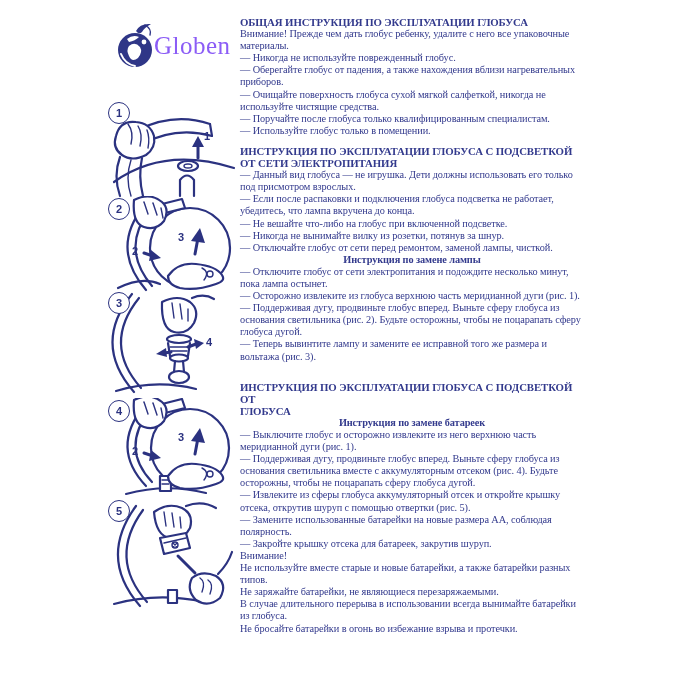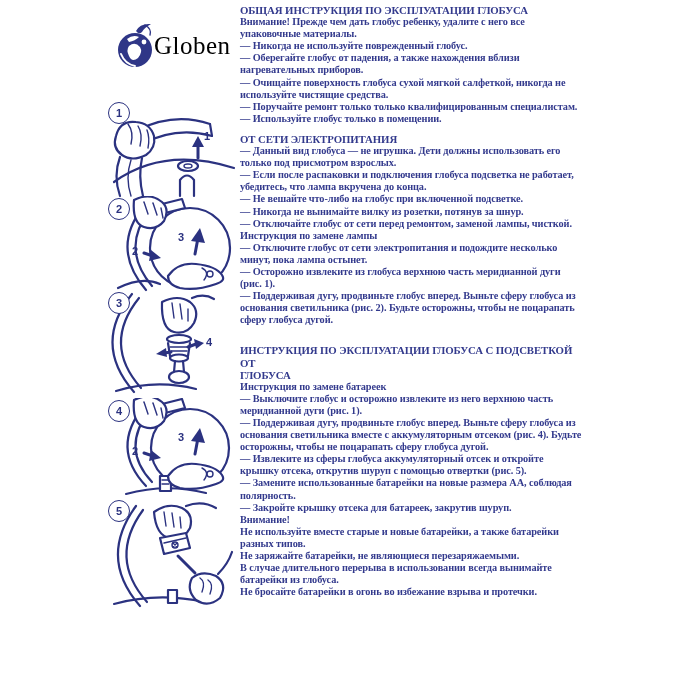--- a/index.html
+++ b/index.html
@@ -3,26 +3,26 @@
 <meta charset="utf-8">
 <style>
   html,body{margin:0;padding:0;background:#fff;}
   .page{
     position:relative;width:700px;height:700px;background:#ffffff;overflow:hidden;
     font-family:"Liberation Serif",serif;color:#333a8d;
   }
   
   .logo{position:absolute;left:114px;top:22px;display:flex;align-items:center;}
   .logo svg{display:block;}
-  .brand-word{font-family:"Liberation Serif",serif;font-size:25px;color:#000000;margin-left:-4px;letter-spacing:.5px;}
+  .brand-word{font-family:"Liberation Serif",serif;font-size:25px;color:#8b5cf6;margin-left:-4px;letter-spacing:.5px;}
   
-  .text-col{position:absolute;left:240px;top:4px;width:344px;font-size:10.3px;line-height:12.1px;letter-spacing:-0.1px;}
-  .text-col p{margin:0;font-weight:bold;}
+  .text-col{position:absolute;left:240px;top:16px;width:344px;font-size:10.3px;line-height:12.1px;letter-spacing:-0.1px;}
+  .text-col p{margin:0;}
   .sec-heading{font-weight:bold;font-size:10.8px;line-height:12.1px;}
-  .subheading{font-weight:bold;}
+  .subheading{font-weight:bold;text-align:center;}
   .sec{margin:0;}
   .sec.gap-sm{margin-top:8px;}
   .sec.gap-lg{margin-top:18px;}
   
   .fig{position:absolute;width:140px;}
   .fig svg{display:block;}
   .fig-num{
     position:absolute;left:10px;top:2px;width:20px;height:20px;border:1.6px solid #2b3280;
     border-radius:50%;text-align:center;line-height:20px;font-family:"Liberation Sans",sans-serif;
     font-size:11px;font-weight:bold;color:#2b3280;background:#fff;
@@ -182,35 +182,37 @@
   </div>
 
   <div class="text-col">
 
     <div class="sec">
       <div class="sec-heading">ОБЩАЯ ИНСТРУКЦИЯ ПО ЭКСПЛУАТАЦИИ ГЛОБУСА</div>
       <p>Внимание! Прежде чем дать глобус ребенку, удалите с него все упаковочные материалы.</p>
       <p>— Никогда не используйте поврежденный глобус.</p>
       <p>— Оберегайте глобус от падения, а также нахождения вблизи нагревательных приборов.</p>
       <p>— Очищайте поверхность глобуса сухой мягкой салфеткой, никогда не используйте чистящие средства.</p>
-      <p>— Поручайте ремонт только только квалифицированным специалистам.</p>
+      <p>— Поручайте после глобуса только квалифицированным специалистам.</p>
       <p>— Используйте глобус только в помещении.</p>
     </div>
 
     <div class="sec gap-sm">
+      <div class="sec-heading">ИНСТРУКЦИЯ ПО ЭКСПЛУАТАЦИИ ГЛОБУСА С ПОДСВЕТКОЙ</div>
       <div class="sec-heading">ОТ СЕТИ ЭЛЕКТРОПИТАНИЯ</div>
       <p>— Данный вид глобуса — не игрушка. Дети должны использовать его только под присмотром взрослых.</p>
       <p>— Если после распаковки и подключения глобуса подсветка не работает, убедитесь, что лампа вкручена до конца.</p>
       <p>— Не вешайте что-либо на глобус при включенной подсветке.</p>
       <p>— Никогда не вынимайте вилку из розетки, потянув за шнур.</p>
       <p>— Отключайте глобус от сети перед ремонтом, заменой лампы, чисткой.</p>
       <p class="subheading">Инструкция по замене лампы</p>
       <p>— Отключите глобус от сети электропитания и подождите несколько минут, пока лампа остынет.</p>
       <p>— Осторожно извлеките из глобуса верхнюю часть меридианной дуги (рис. 1).</p>
       <p>— Поддерживая дугу, продвиньте глобус вперед. Выньте сферу глобуса из основания светильника (рис. 2). Будьте осторожны, чтобы не поцарапать сферу глобуса дугой.</p>
+      <p>— Теперь вывинтите лампу и замените ее исправной того же размера и вольтажа (рис. 3).</p>
     </div>
 
     <div class="sec gap-lg">
       <div class="sec-heading">ИНСТРУКЦИЯ ПО ЭКСПЛУАТАЦИИ ГЛОБУСА С ПОДСВЕТКОЙ ОТ</div>
       <div class="sec-heading">ГЛОБУСА</div>
       <p class="subheading">Инструкция по замене батареек</p>
       <p>— Выключите глобус и осторожно извлеките из него верхнюю часть меридианной дуги (рис. 1).</p>
       <p>— Поддерживая дугу, продвиньте глобус вперед. Выньте сферу глобуса из основания светильника вместе с аккумуляторным отсеком (рис. 4). Будьте осторожны, чтобы не поцарапать сферу глобуса дугой.</p>
       <p>— Извлеките из сферы глобуса аккумуляторный отсек и откройте крышку отсека, открутив шуруп с помощью отвертки (рис. 5).</p>
       <p>— Замените использованные батарейки на новые размера АА, соблюдая полярность.</p>

